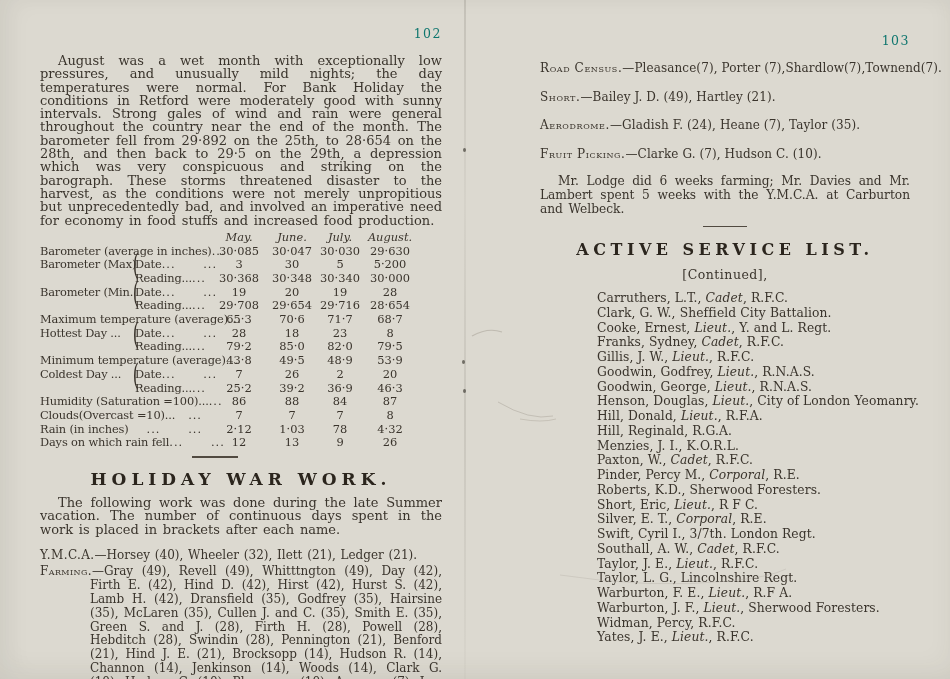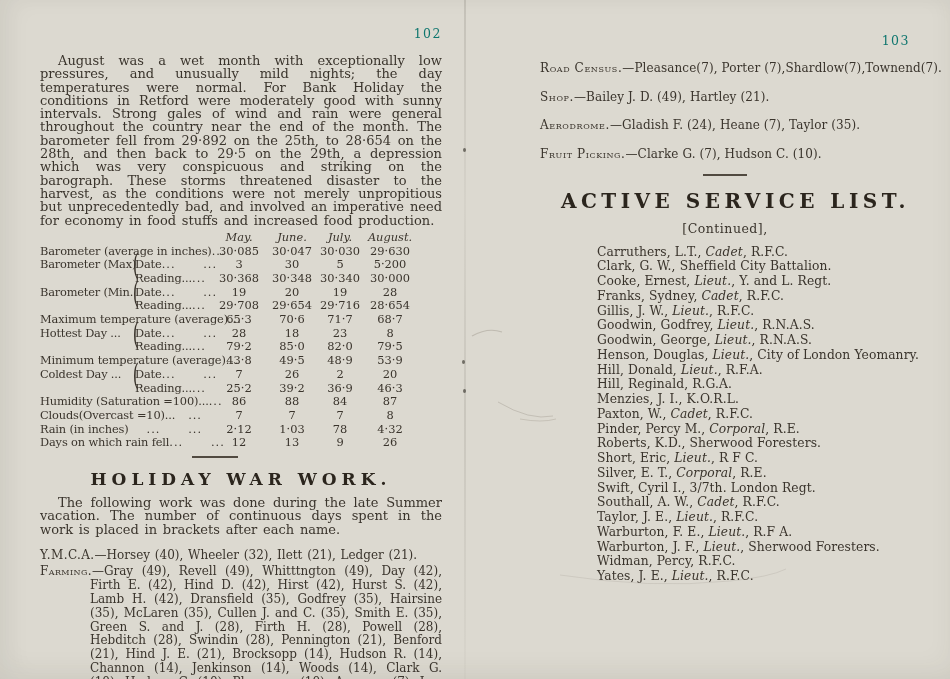--- a/index.html
+++ b/index.html
@@ -56,21 +56,21 @@
   .cat.first{margin-top:13px;}
 
   
   .right-content{position:absolute;left:540px;top:0;width:370px;}
   .right-content .pageno{margin-top:33px;}
   .rcats{margin-top:12px;}
   .rcat{margin:0 0 11.5px 0;font-size:12px;line-height:17px;white-space:nowrap;letter-spacing:.1px;}
   .rcat .cat-label{font-variant:small-caps;letter-spacing:.6px;}
   .rpara{font-size:12.2px;line-height:14.2px;text-align:justify;word-spacing:1.8px;margin:6px 0 0 0;text-indent:18px;}
   .right-content .hr-short{width:44px;margin:9px auto 0 auto;height:1.6px;}
-  .asl-heading{font-size:20px;letter-spacing:4.5px;margin-top:13px;text-align:right;}
+  .asl-heading{font-size:16px;letter-spacing:4.5px;margin-top:13px;}
   .asl-sub{text-align:center;font-size:12.5px;margin:8px 0 0 0;letter-spacing:.5px;}
   .asl-list{margin-top:9px;padding-left:57px;}
   .entry{margin:0;font-size:12.3px;line-height:14.75px;white-space:nowrap;letter-spacing:.1px;}
   .entry .rank{font-style:italic;}
 
   .pencil{position:absolute;left:0;top:0;pointer-events:none;}
 </style>
 </head>
 <body>
 
@@ -277,24 +277,25 @@
     <div>
         <p class="cat first"><span class="cat-label">Y.M.C.A.</span><span class="cat-text">—Horsey (40), Wheeler (32), Ilett (21), Ledger (21).</span></p>
         <p class="cat hang"><span class="cat-label">Farming.</span><span class="cat-text">—Gray (49), Revell (49), Whitttngton (49), Day (42), Firth E. (42), Hind D. (42), Hirst (42), Hurst S. (42), Lamb H. (42), Dransfield (35), Godfrey (35), Hairsine (35), McLaren (35), Cullen J. and C. (35), Smith E. (35), Green S. and J. (28), Firth H. (28), Powell (28), Hebditch (28), Swindin (28), Pennington (21), Benford (21), Hind J. E. (21), Brocksopp (14), Hudson R. (14), Channon (14), Jenkinson (14), Woods (14), Clark G. (10), Hudson C. (10), Pleasance (10), Angrave (7), Lee (7).</span></p>
       </div>
   </div>
 
   <div class="right-content">
     <div class="pageno">103</div>
     <div class="rcats">
         <p class="rcat"><span class="cat-label">Road Census.</span><span class="cat-text">—Pleasance(7), Porter (7),Shardlow(7),Townend(7).</span></p>
-        <p class="rcat"><span class="cat-label">Shop.</span><span class="cat-text">—Bailey J. D. (49), Hartley (21).</span></p>
+        <p class="rcat"><span class="cat-label">Short.</span><span class="cat-text">—Bailey J. D. (49), Hartley (21).</span></p>
         <p class="rcat"><span class="cat-label">Aerodrome.</span><span class="cat-text">—Gladish F. (24), Heane (7), Taylor (35).</span></p>
         <p class="rcat"><span class="cat-label">Fruit Picking.</span><span class="cat-text">—Clarke G. (7), Hudson C. (10).</span></p>
       </div>
+    <p class="rpara">Mr. Lodge did 6 weeks farming; Mr. Davies and Mr. Lambert spent 5 weeks with the Y.M.C.A. at Carburton and Welbeck.</p>
     <hr class="hr-short">
     <h2 class="section-heading asl-heading">ACTIVE  SERVICE  LIST.</h2>
     <p class="asl-sub">[Continued],</p>
     <div class="asl-list">
         <p class="entry"><span class="pre">Carruthers, L.T., </span><span class="rank">Cadet</span><span class="post">, R.F.C.</span></p>
         <p class="entry"><span class="pre">Clark, G. W., Sheffield City Battalion.</span></p>
         <p class="entry"><span class="pre">Cooke, Ernest, </span><span class="rank">Lieut.</span><span class="post">, Y. and L. Regt.</span></p>
         <p class="entry"><span class="pre">Franks, Sydney, </span><span class="rank">Cadet</span><span class="post">, R.F.C.</span></p>
         <p class="entry"><span class="pre">Gillis, J. W., </span><span class="rank">Lieut.</span><span class="post">, R.F.C.</span></p>
         <p class="entry"><span class="pre">Goodwin, Godfrey, </span><span class="rank">Lieut.</span><span class="post">, R.N.A.S.</span></p>
@@ -304,20 +305,21 @@
         <p class="entry"><span class="pre">Hill, Reginald, R.G.A.</span></p>
         <p class="entry"><span class="pre">Menzies, J. I., K.O.R.L.</span></p>
         <p class="entry"><span class="pre">Paxton, W., </span><span class="rank">Cadet</span><span class="post">, R.F.C.</span></p>
         <p class="entry"><span class="pre">Pinder, Percy M., </span><span class="rank">Corporal</span><span class="post">, R.E.</span></p>
         <p class="entry"><span class="pre">Roberts, K.D., Sherwood Foresters.</span></p>
         <p class="entry"><span class="pre">Short, Eric, </span><span class="rank">Lieut.</span><span class="post">, R F C.</span></p>
         <p class="entry"><span class="pre">Silver, E. T., </span><span class="rank">Corporal</span><span class="post">, R.E.</span></p>
         <p class="entry"><span class="pre">Swift, Cyril I., 3/7th. London Regt.</span></p>
         <p class="entry"><span class="pre">Southall, A. W., </span><span class="rank">Cadet</span><span class="post">, R.F.C.</span></p>
         <p class="entry"><span class="pre">Taylor, J. E., </span><span class="rank">Lieut.</span><span class="post">, R.F.C.</span></p>
+        <p class="entry"><span class="pre">Taylor, L. G., Lincolnshire Regt.</span></p>
         <p class="entry"><span class="pre">Warburton, F. E., </span><span class="rank">Lieut.</span><span class="post">, R.F A.</span></p>
         <p class="entry"><span class="pre">Warburton, J. F., </span><span class="rank">Lieut.</span><span class="post">, Sherwood Foresters.</span></p>
         <p class="entry"><span class="pre">Widman, Percy, R.F.C.</span></p>
         <p class="entry"><span class="pre">Yates, J. E., </span><span class="rank">Lieut.</span><span class="post">, R.F.C.</span></p>
       </div>
   </div>
 
   <div class="speck" style="left:463px;top:148px"></div>
   <div class="speck" style="left:462px;top:360px"></div>
   <div class="speck" style="left:463px;top:389px"></div>

